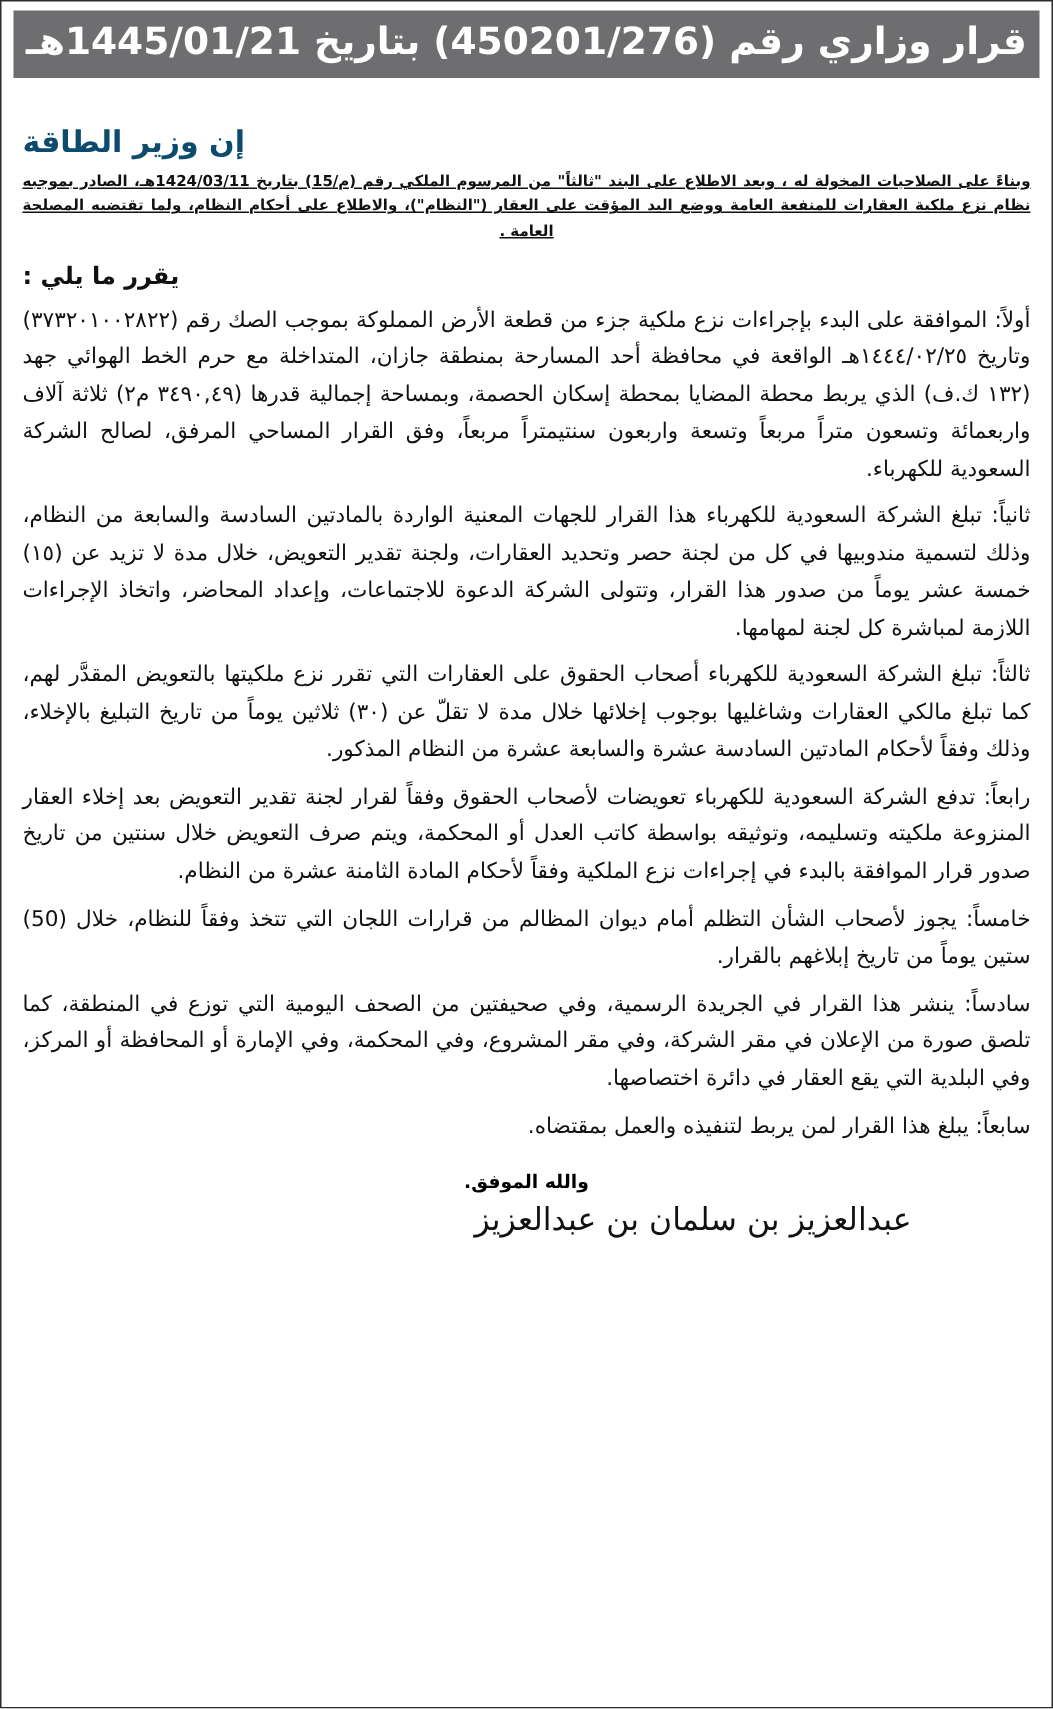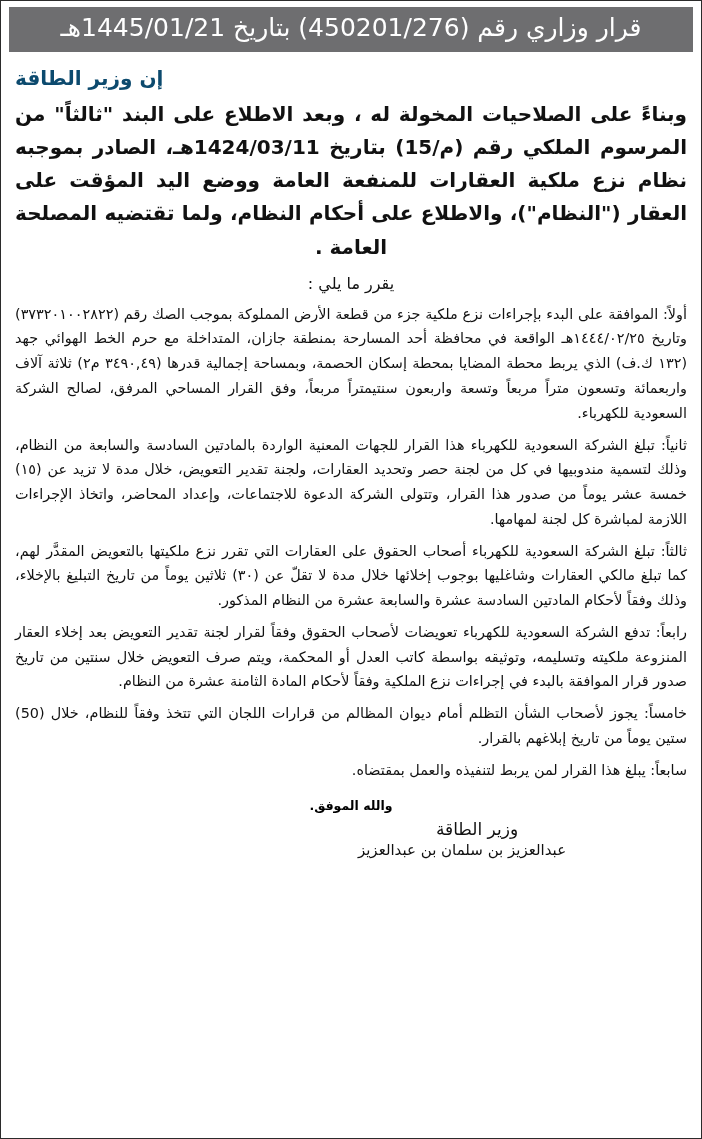--- a/index.html
+++ b/index.html
@@ -16,25 +16,25 @@
     width: 702px;
     height: 1139px;
     box-sizing: border-box;
     background: #ffffff;
     border: 1px solid #2b2b2b;
     overflow: hidden;
     display: flex;
     flex-direction: column;
   }
   .header-banner {
-    margin: 6px 8px 0 8px;
+    margin: 6px 8px 16px 8px;
     background: #6e6e70;
     color: #ffffff;
     text-align: center;
-    font-weight: normal;
+    font-weight: bold;
     font-size: 25px;
     line-height: 1.15;
     padding: 7px 6px 9px 6px;
     letter-spacing: 0px;
     direction: rtl;
     unicode-bidi: isolate;
   }
   .content {
     flex: 1 1 auto;
     padding: 0 14px 0 14px;
@@ -58,27 +58,28 @@
     text-align: justify;
     text-align-last: center;
   }
   p.para.body-norm {
     font-weight: normal;
     font-size: 14.4px;
     line-height: 1.72;
     text-align-last: right;
   }
   p.para.intro {
-    font-size: 20px;
+    font-size: 10px;
     line-height: 1.66;
     text-align-last: center;
+    text-decoration: underline;
   }
   .decides {
-    text-align: center;
-    font-weight: normal;
+    text-align: left;
+    font-weight: bold;
     font-size: 16px;
     margin: 10px 0 9px 0;
     color: #111111;
   }
   .closing {
     text-align: center;
     font-weight: bold;
     font-size: 12.5px;
     margin: 16px 0 6px 0;
     color: #000000;
@@ -90,21 +91,21 @@
     color: #111111;
   }
   .sig-title {
     font-size: 17px;
     font-weight: normal;
     text-align: center;
     width: 300px;
     margin: 0 0 2px 0;
   }
   .sig-name {
-    font-size: 15px;
+    font-size: 21px;
     font-weight: normal;
     text-align: center;
     width: 330px;
     margin: 0;
     padding-right: 0px;
   }
   .spacer {
     flex: 1 1 auto;
     min-height: 0;
   }
@@ -127,26 +128,26 @@
     <p class="para body-norm">أولاً: الموافقة على البدء بإجراءات نزع ملكية جزء من قطعة الأرض المملوكة بموجب الصك رقم (٣٧٣٢٠١٠٠٢٨٢٢) وتاريخ ١٤٤٤/٠٢/٢٥هـ الواقعة في محافظة أحد المسارحة بمنطقة جازان، المتداخلة مع حرم الخط الهوائي جهد (١٣٢ ك.ف) الذي يربط محطة المضايا بمحطة إسكان الحصمة، وبمساحة إجمالية قدرها (٣٤٩٠,٤٩ م٢) ثلاثة آلاف واربعمائة وتسعون متراً مربعاً وتسعة واربعون سنتيمتراً مربعاً، وفق القرار المساحي المرفق، لصالح الشركة السعودية للكهرباء.</p>
 
     <p class="para body-norm">ثانياً: تبلغ الشركة السعودية للكهرباء هذا القرار للجهات المعنية الواردة بالمادتين السادسة والسابعة من النظام، وذلك لتسمية مندوبيها في كل من لجنة حصر وتحديد العقارات، ولجنة تقدير التعويض، خلال مدة لا تزيد عن (١٥) خمسة عشر يوماً من صدور هذا القرار، وتتولى الشركة الدعوة للاجتماعات، وإعداد المحاضر، واتخاذ الإجراءات اللازمة لمباشرة كل لجنة لمهامها.</p>
 
     <p class="para body-norm">ثالثاً: تبلغ الشركة السعودية للكهرباء أصحاب الحقوق على العقارات التي تقرر نزع ملكيتها بالتعويض المقدَّر لهم، كما تبلغ مالكي العقارات وشاغليها بوجوب إخلائها خلال مدة لا تقلّ عن (٣٠) ثلاثين يوماً من تاريخ التبليغ بالإخلاء، وذلك وفقاً لأحكام المادتين السادسة عشرة والسابعة عشرة من النظام المذكور.</p>
 
     <p class="para body-norm">رابعاً: تدفع الشركة السعودية للكهرباء تعويضات لأصحاب الحقوق وفقاً لقرار لجنة تقدير التعويض بعد إخلاء العقار المنزوعة ملكيته وتسليمه، وتوثيقه بواسطة كاتب العدل أو المحكمة، ويتم صرف التعويض خلال سنتين من تاريخ صدور قرار الموافقة بالبدء في إجراءات نزع الملكية وفقاً لأحكام المادة الثامنة عشرة من النظام.</p>
 
     <p class="para body-norm">خامساً: يجوز لأصحاب الشأن التظلم أمام ديوان المظالم من قرارات اللجان التي تتخذ وفقاً للنظام، خلال (50) ستين يوماً من تاريخ إبلاغهم بالقرار.</p>
 
+    <p class="para body-norm">سادساً: ينشر هذا القرار في الجريدة الرسمية، وفي صحيفتين من الصحف اليومية التي توزع في المنطقة، كما تلصق صورة من الإعلان في مقر الشركة، وفي مقر المشروع، وفي المحكمة، وفي الإمارة أو المحافظة أو المركز، وفي البلدية التي يقع العقار في دائرة اختصاصها.</p>
 
     <p class="para body-norm">سابعاً: يبلغ هذا القرار لمن يربط لتنفيذه والعمل بمقتضاه.</p>
 
     <div class="closing">والله الموفق.</div>
 
     <div class="signature">
-      <div class="sig-title">وزير الطاقة</div>
       <div class="sig-name">عبدالعزيز بن سلمان بن عبدالعزيز</div>
     </div>
 
     <div class="spacer"></div>
 
   </div>
 </div>
 
 </body></html>

